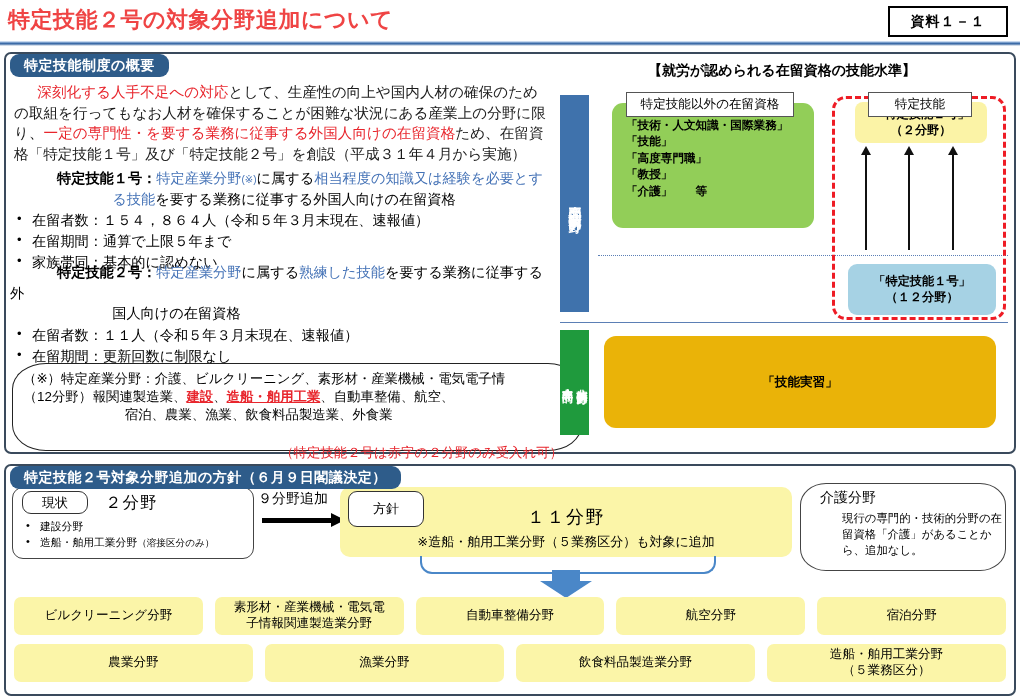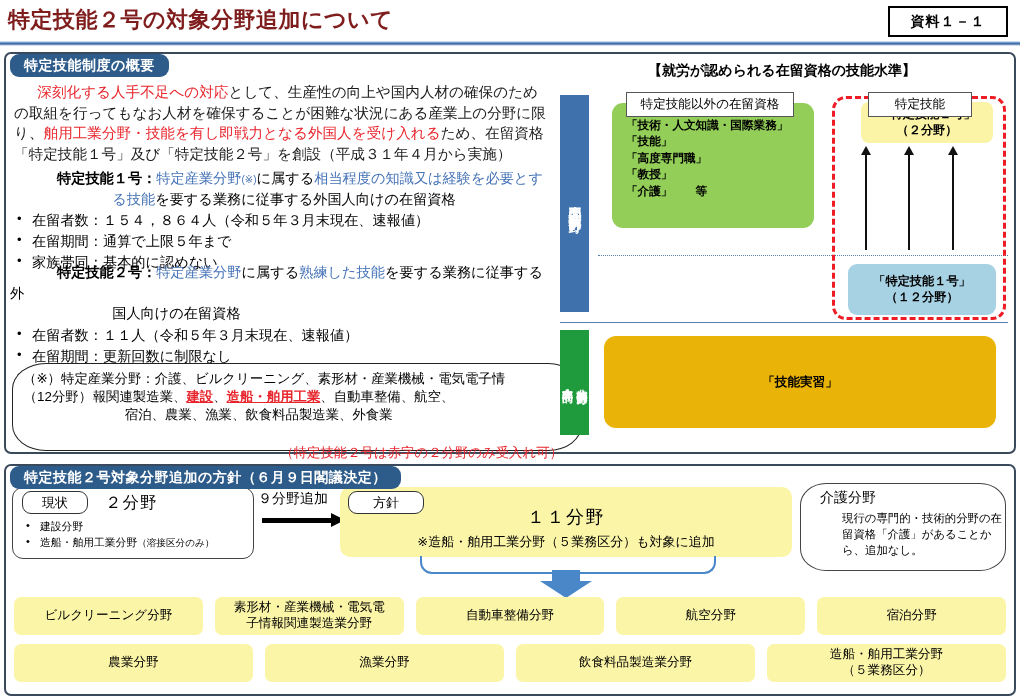--- a/index.html
+++ b/index.html
@@ -26,21 +26,21 @@
     position: absolute;
     left: 0; top: 2px;
     width: 1020px; height: 40px;
   }
   .doc-title {
     position: absolute;
     left: 8px; top: 3px;
     font-size: 22px;
     font-weight: bold;
     letter-spacing: 0.5px;
-    color: #7f1d1d;
+    color: #ef4444;
     white-space: nowrap;
   }
   .doc-badge {
     position: absolute;
     right: 12px; top: 4px;
     width: 116px; height: 27px;
     border: 2px solid #000;
     background: #fff;
     display: flex;
     align-items: center;
@@ -200,21 +200,20 @@
   .yellowbox {
     position: absolute;
     left: 303px; top: 46px;
     width: 132px; height: 41px;
     background: #fbf3a6;
     border-radius: 8px;
     display: flex; flex-direction: column;
     align-items: center; justify-content: center;
     font-size: 12.2px; font-weight: bold;
     line-height: 1.3;
-    margin-left: 6px;
   }
   .bluebox {
     position: absolute;
     left: 296px; top: 208px;
     width: 148px; height: 51px;
     background: #a6d2e4;
     border-radius: 9px;
     display: flex; flex-direction: column;
     align-items: center; justify-content: center;
     font-size: 12.2px; font-weight: bold;
@@ -278,21 +277,21 @@
     position: absolute;
     border: 1.7px solid #333;
     border-radius: 9px;
     background: #fff;
     font-size: 13px;
     display: flex; align-items: center; justify-content: center;
     box-sizing: border-box;
     z-index: 6;
   }
   #tag-current { left: 22px; top: 491px; width: 66px; height: 23px; }
-  #tag-policy  { left: 348px; top: 491px; width: 76px; height: 23px; }
+  #tag-policy  { left: 348px; top: 491px; width: 76px; height: 36px; }
   .bignum {
     position: absolute;
     font-size: 16.5px;
     letter-spacing: 1px;
   }
   #num-current { left: 105px; top: 492px; }
   .mini-bullets {
     position: absolute;
     left: 20px; top: 518px;
     width: 230px;
@@ -413,21 +412,21 @@
   <div class="title-row">
     <div class="doc-title">特定技能２号の対象分野追加について</div>
     <div class="doc-badge">資料１－１</div>
   </div>
   <div class="title-rule"></div>
 
   <div class="panel" id="panel-overview"></div>
   <div class="panel-pill" id="pill-overview">特定技能制度の概要</div>
 
   <div class="lead">
-    <span class="red">深刻化する人手不足への対応</span><span>として、生産性の向上や国内人材の確保のための取組を行ってもなお人材を確保することが困難な状況にある産業上の分野に限り、</span><span class="red">舶用工業分野・技能を有し即戦力となる外国人を受け入れる</span><span>ため、在留資格「特定技能１号」及び「特定技能２号」を創設（平成３１年４月から実施）</span>
+    <span class="red">深刻化する人手不足への対応</span><span>として、生産性の向上や国内人材の確保のための取組を行ってもなお人材を確保することが困難な状況にある産業上の分野に限り、</span><span class="red">一定の専門性・を要する業務に従事する外国人向けの在留資格</span><span>ため、在留資格「特定技能１号」及び「特定技能２号」を創設（平成３１年４月から実施）</span>
   </div>
 
   <div class="sect" id="sect1">
     <div>
       <span class="sect-head">特定技能１号：</span><span class="blue">特定産業分野</span><span class="blue" style="font-size:10px">(※)</span><span>に属する</span><span class="blue">相当程度の知識又は経験を必要とす</span>
       <span class="sect-def2"><span class="blue">る技能</span><span>を要する業務に従事する外国人向けの在留資格</span></span>
     </div>
     <ul class="bullets">
       <li>在留者数：１５４，８６４人（令和５年３月末現在、速報値）</li>
       <li>在留期間：通算で上限５年まで</li>

